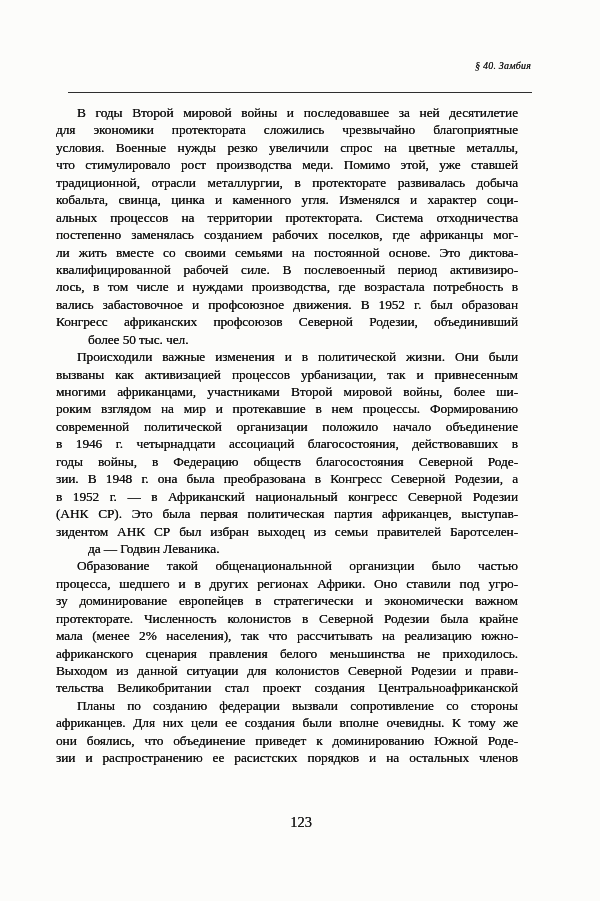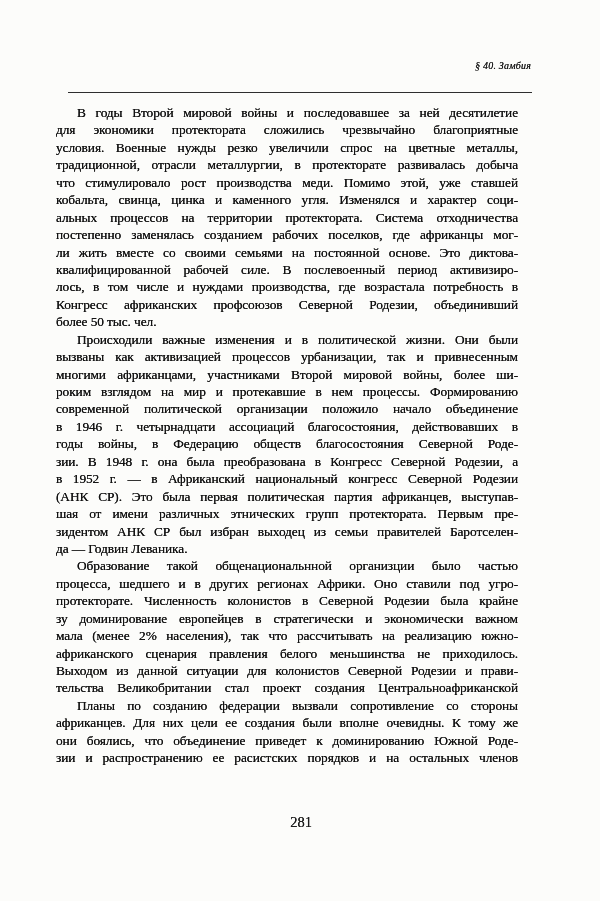--- a/index.html
+++ b/index.html
@@ -49,20 +49,21 @@
     letter-spacing: -0.1px;
     text-align: justify;
     text-align-last: justify;
     white-space: normal;
     overflow: hidden;
     color: #131313;
     text-shadow: 0 0 0.35px currentColor;
   }
   .line.end {
     text-align-last: left;
+    margin-left: 32px;
   }
   .line.indent {
     text-indent: 21px;
   }
   .folio {
     position: absolute;
     top: 814px;
     left: 70px;
     width: 462px;
     text-align: center;
@@ -81,63 +82,63 @@
   </div>
 
   <div class="head-rule"></div>
 
   <div class="body-text">
 
     <div>
       <div class="line indent">В годы Второй мировой войны и последовавшее за ней десятилетие</div>
       <div class="line">для экономики протектората сложились чрезвычайно благоприятные</div>
       <div class="line">условия. Военные нужды резко увеличили спрос на цветные металлы,</div>
+      <div class="line">что стимулировало рост производства меди. Помимо этой, уже ставшей</div>
       <div class="line">традиционной, отрасли металлургии, в протекторате развивалась добыча</div>
-      <div class="line">что стимулировало рост производства меди. Помимо этой, уже ставшей</div>
       <div class="line">кобальта, свинца, цинка и каменного угля. Изменялся и характер соци-</div>
       <div class="line">альных процессов на территории протектората. Система отходничества</div>
       <div class="line">постепенно заменялась созданием рабочих поселков, где африканцы мог-</div>
       <div class="line">ли жить вместе со своими семьями на постоянной основе. Это диктова-</div>
       <div class="line">квалифицированной рабочей силе. В послевоенный период активизиро-</div>
       <div class="line">лось, в том числе и нуждами производства, где возрастала потребность в</div>
+      <div class="line">вались забастовочное и профсоюзное движения. В 1952 г. был образован</div>
       <div class="line">Конгресс африканских профсоюзов Северной Родезии, объединивший</div>
       <div class="line end">более 50 тыс. чел.</div>
     </div>
 
     <div>
       <div class="line indent">Происходили важные изменения и в политической жизни. Они были</div>
       <div class="line">вызваны как активизацией процессов урбанизации, так и привнесенным</div>
       <div class="line">многими африканцами, участниками Второй мировой войны, более ши-</div>
       <div class="line">роким взглядом на мир и протекавшие в нем процессы. Формированию</div>
       <div class="line">современной политической организации положило начало объединение</div>
       <div class="line">в 1946 г. четырнадцати ассоциаций благосостояния, действовавших в</div>
       <div class="line">годы войны, в Федерацию обществ благосостояния Северной Роде-</div>
       <div class="line">зии. В 1948 г. она была преобразована в Конгресс Северной Родезии, а</div>
       <div class="line">в 1952 г. — в Африканский национальный конгресс Северной Родезии</div>
       <div class="line">(АНК СР). Это была первая политическая партия африканцев, выступав-</div>
-      <div class="line">шая от имени различных этнических групп протектората. Первым пре-</div>
       <div class="line">зидентом АНК СР был избран выходец из семьи правителей Баротселен-</div>
       <div class="line end">да — Годвин Леваника.</div>
     </div>
 
     <div>
       <div class="line indent">Образование такой общенациональнной организции было частью</div>
       <div class="line">процесса, шедшего и в других регионах Африки. Оно ставили под угро-</div>
+      <div class="line">зу доминирование европейцев в стратегически и экономически важном</div>
       <div class="line">протекторате. Численность колонистов в Северной Родезии была крайне</div>
-      <div class="line">зу доминирование европейцев в стратегически и экономически важном</div>
       <div class="line">мала (менее 2% населения), так что рассчитывать на реализацию южно-</div>
       <div class="line">африканского сценария правления белого меньшинства не приходилось.</div>
       <div class="line">Выходом из данной ситуации для колонистов Северной Родезии и прави-</div>
       <div class="line">тельства Великобритании стал проект создания Центральноафриканской</div>
     </div>
 
     <div>
       <div class="line indent">Планы по созданию федерации вызвали сопротивление со стороны</div>
       <div class="line">африканцев. Для них цели ее создания были вполне очевидны. К тому же</div>
       <div class="line">они боялись, что объединение приведет к доминированию Южной Роде-</div>
       <div class="line">зии и распространению ее расистских порядков и на остальных членов</div>
     </div>
 
   </div>
 
-  <div class="folio">281</div>
+  <div class="folio">123</div>
 
 </div>
 
 </body></html>

